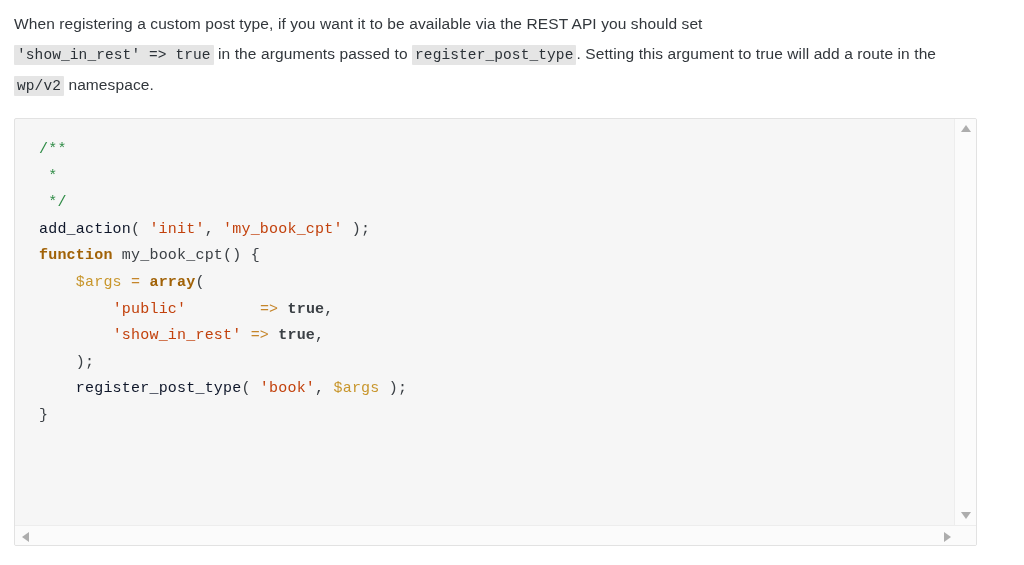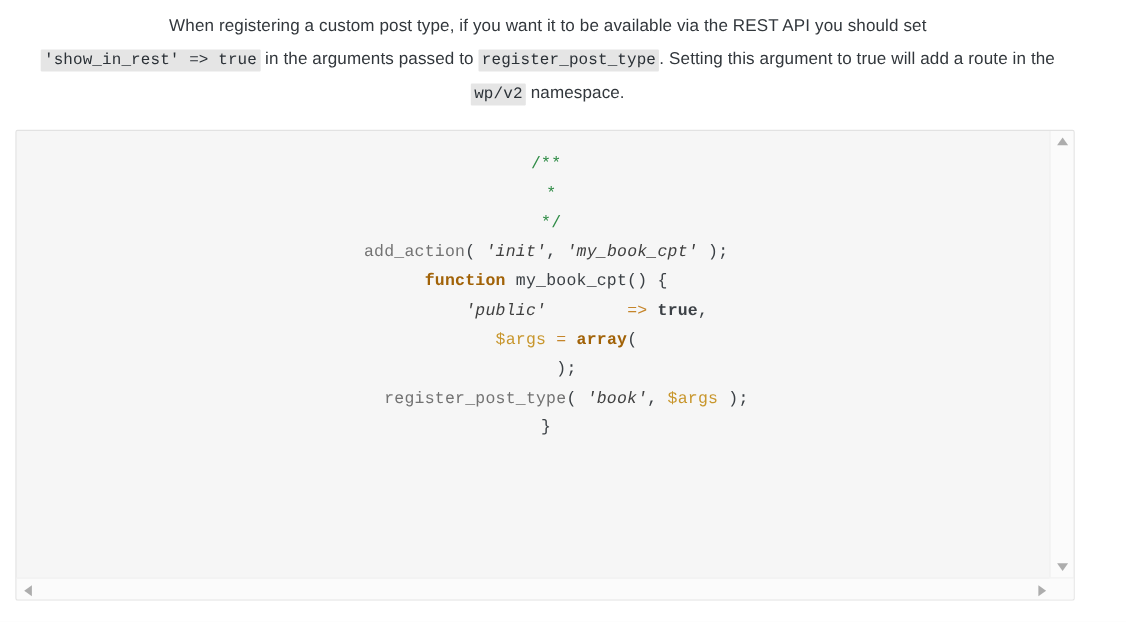--- a/index.html
+++ b/index.html
@@ -15,21 +15,20 @@
     color: #32373c;
     overflow: hidden;
   }
 
   .page {
     position: relative;
     width: 1024px;
     height: 482px;
     box-sizing: border-box;
     padding: 0;
-    text-align: center;
   }
 
   
   .prose {
     position: absolute;
     left: 14px;
     top: 9px;
     width: 968px;
     font-size: 15.5px;
     line-height: 30px;
@@ -83,22 +82,22 @@
     line-height: 26.6px;
     color: #3b4045;
     white-space: pre;
     letter-spacing: 0.2px;
   }
 
   .ln { display: block; white-space: pre; }
 
   
   .tok-comment  { color: #2e8b45; }
-  .tok-func     { color: #737373; }
-  .tok-string   { color: #404040; font-style: italic; }
+  .tok-func     { color: #0f172a; }
+  .tok-string   { color: #c2410c; }
   .tok-keyword  { color: #a16207; font-weight: bold; }
   .tok-var      { color: #c8962c; }
   .tok-op       { color: #c5852a; }
   .tok-const    { color: #3b4045; font-weight: bold; }
   .tok-punct    { color: #3b4045; }
 
   
   .vscroll {
     position: absolute;
     top: 0;
@@ -173,22 +172,23 @@
   </div>
 
   <div class="codeblock">
 
     <div class="code-viewport">
       <pre class="code" id="code-content"><span class="ln"><span class="tok-comment">/**</span>
 </span><span class="ln"><span class="tok-comment"> *</span>
 </span><span class="ln"><span class="tok-comment"> */</span>
 </span><span class="ln"><span class="tok-func">add_action</span><span class="tok-punct">( </span><span class="tok-string">'init'</span><span class="tok-punct">, </span><span class="tok-string">'my_book_cpt'</span><span class="tok-punct"> );</span>
 </span><span class="ln"><span class="tok-keyword">function</span><span class="tok-punct"> my_book_cpt() {</span>
+</span><span class="ln"><span class="tok-punct">    </span><span class="tok-var">$args</span><span class="tok-punct"> </span><span class="tok-op">=</span><span class="tok-punct"> </span><span class="tok-keyword">array</span><span class="tok-punct">(</span>
 </span><span class="ln"><span class="tok-punct">        </span><span class="tok-string">'public'</span><span class="tok-punct">        </span><span class="tok-op">=&gt;</span><span class="tok-punct"> </span><span class="tok-const">true</span><span class="tok-punct">,</span>
-</span><span class="ln"><span class="tok-punct">    </span><span class="tok-var">$args</span><span class="tok-punct"> </span><span class="tok-op">=</span><span class="tok-punct"> </span><span class="tok-keyword">array</span><span class="tok-punct">(</span>
+</span><span class="ln"><span class="tok-punct">        </span><span class="tok-string">'show_in_rest'</span><span class="tok-punct"> </span><span class="tok-op">=&gt;</span><span class="tok-punct"> </span><span class="tok-const">true</span><span class="tok-punct">,</span>
 </span><span class="ln"><span class="tok-punct">    );</span>
 </span><span class="ln"><span class="tok-punct">    </span><span class="tok-func">register_post_type</span><span class="tok-punct">( </span><span class="tok-string">'book'</span><span class="tok-punct">, </span><span class="tok-var">$args</span><span class="tok-punct"> );</span>
 </span><span class="ln"><span class="tok-punct">}</span>
 </span></pre>
     </div>
 
     <div class="vscroll">
       <span class="arrow arrow-up"></span>
       <span class="arrow arrow-down"></span>
     </div>

